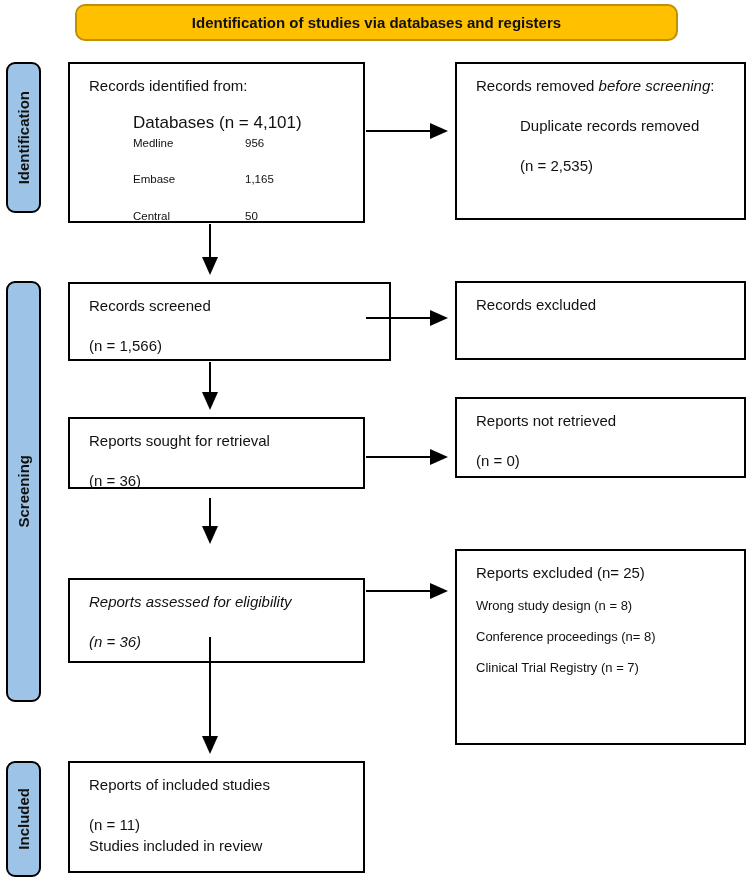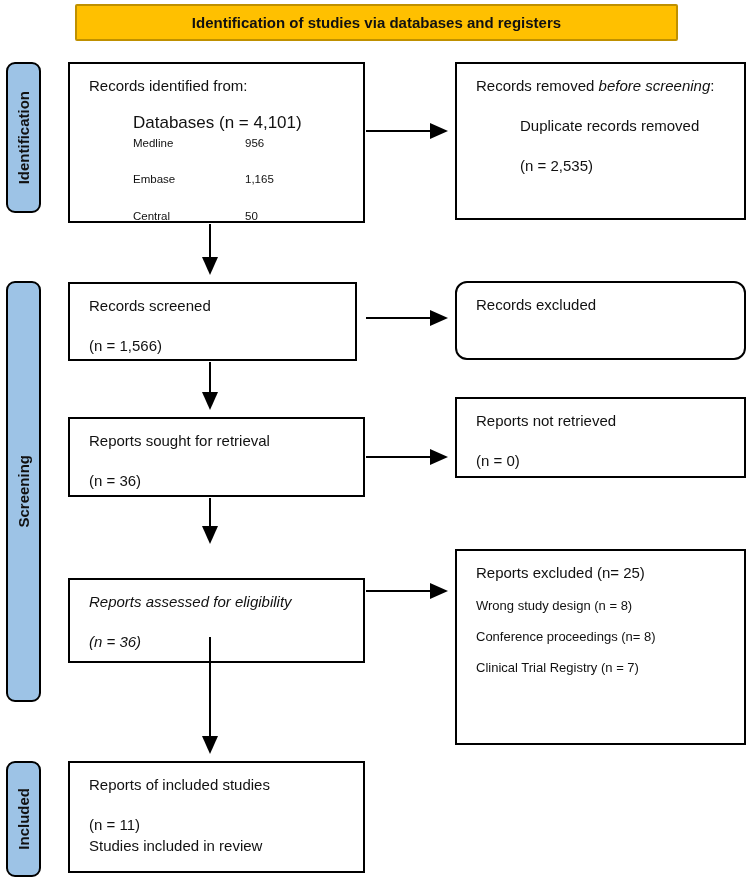--- a/index.html
+++ b/index.html
@@ -11,21 +11,21 @@
     height: 881px;
     background: #ffffff;
     overflow: hidden;
   }
   .banner {
     position: absolute;
     left: 75px; top: 4px;
     width: 603px; height: 37px;
     background: #FFC000;
     border: 2px solid #BF9000;
-    border-radius: 2px;
+    border-radius: 10px;
     display: flex; align-items: center; justify-content: center;
     font-weight: bold; font-size: 15px;
   }
   .stage-bar {
     position: absolute;
     left: 6px; width: 35px;
     background: #9DC3E6;
     border: 2.5px solid #000;
     border-radius: 9px;
     display: flex; align-items: center; justify-content: center;
@@ -103,33 +103,33 @@
   <div class="fbox" style="left:455px; top:62px; width:291px; height:158px;">
     <div class="pad">
       <div class="title">
         <span>Records removed </span><em class="it">before screening</em><span>:</span>
       </div>
       <div class="count indent">Duplicate records removed</div>
       <div class="count indent">(n = 2,535)</div>
     </div>
   </div>
 
-  <div class="fbox" style="left:68px; top:282px; width:289px; height:79px;">
+  <div class="fbox" style="left:68px; top:282px; width:323px; height:79px;">
     <div class="pad">
       <div class="title">Records screened</div>
       <div class="count">(n = 1,566)</div>
     </div>
   </div>
-  <div class="fbox" style="left:455px; top:281px; width:291px; height:79px;border-radius:12px;">
+  <div class="fbox" style="left:455px; top:281px; width:291px; height:79px;">
     <div class="pad">
       <div class="title">Records excluded</div>
     </div>
   </div>
 
-  <div class="fbox" style="left:68px; top:417px; width:297px; height:80px;">
+  <div class="fbox" style="left:68px; top:417px; width:297px; height:72px;">
     <div class="pad">
       <div class="title">Reports sought for retrieval</div>
       <div class="count">(n = 36)</div>
     </div>
   </div>
   <div class="fbox" style="left:455px; top:397px; width:291px; height:81px;">
     <div class="pad">
       <div class="title">Reports not retrieved</div>
       <div class="count">(n = 0)</div>
     </div>

